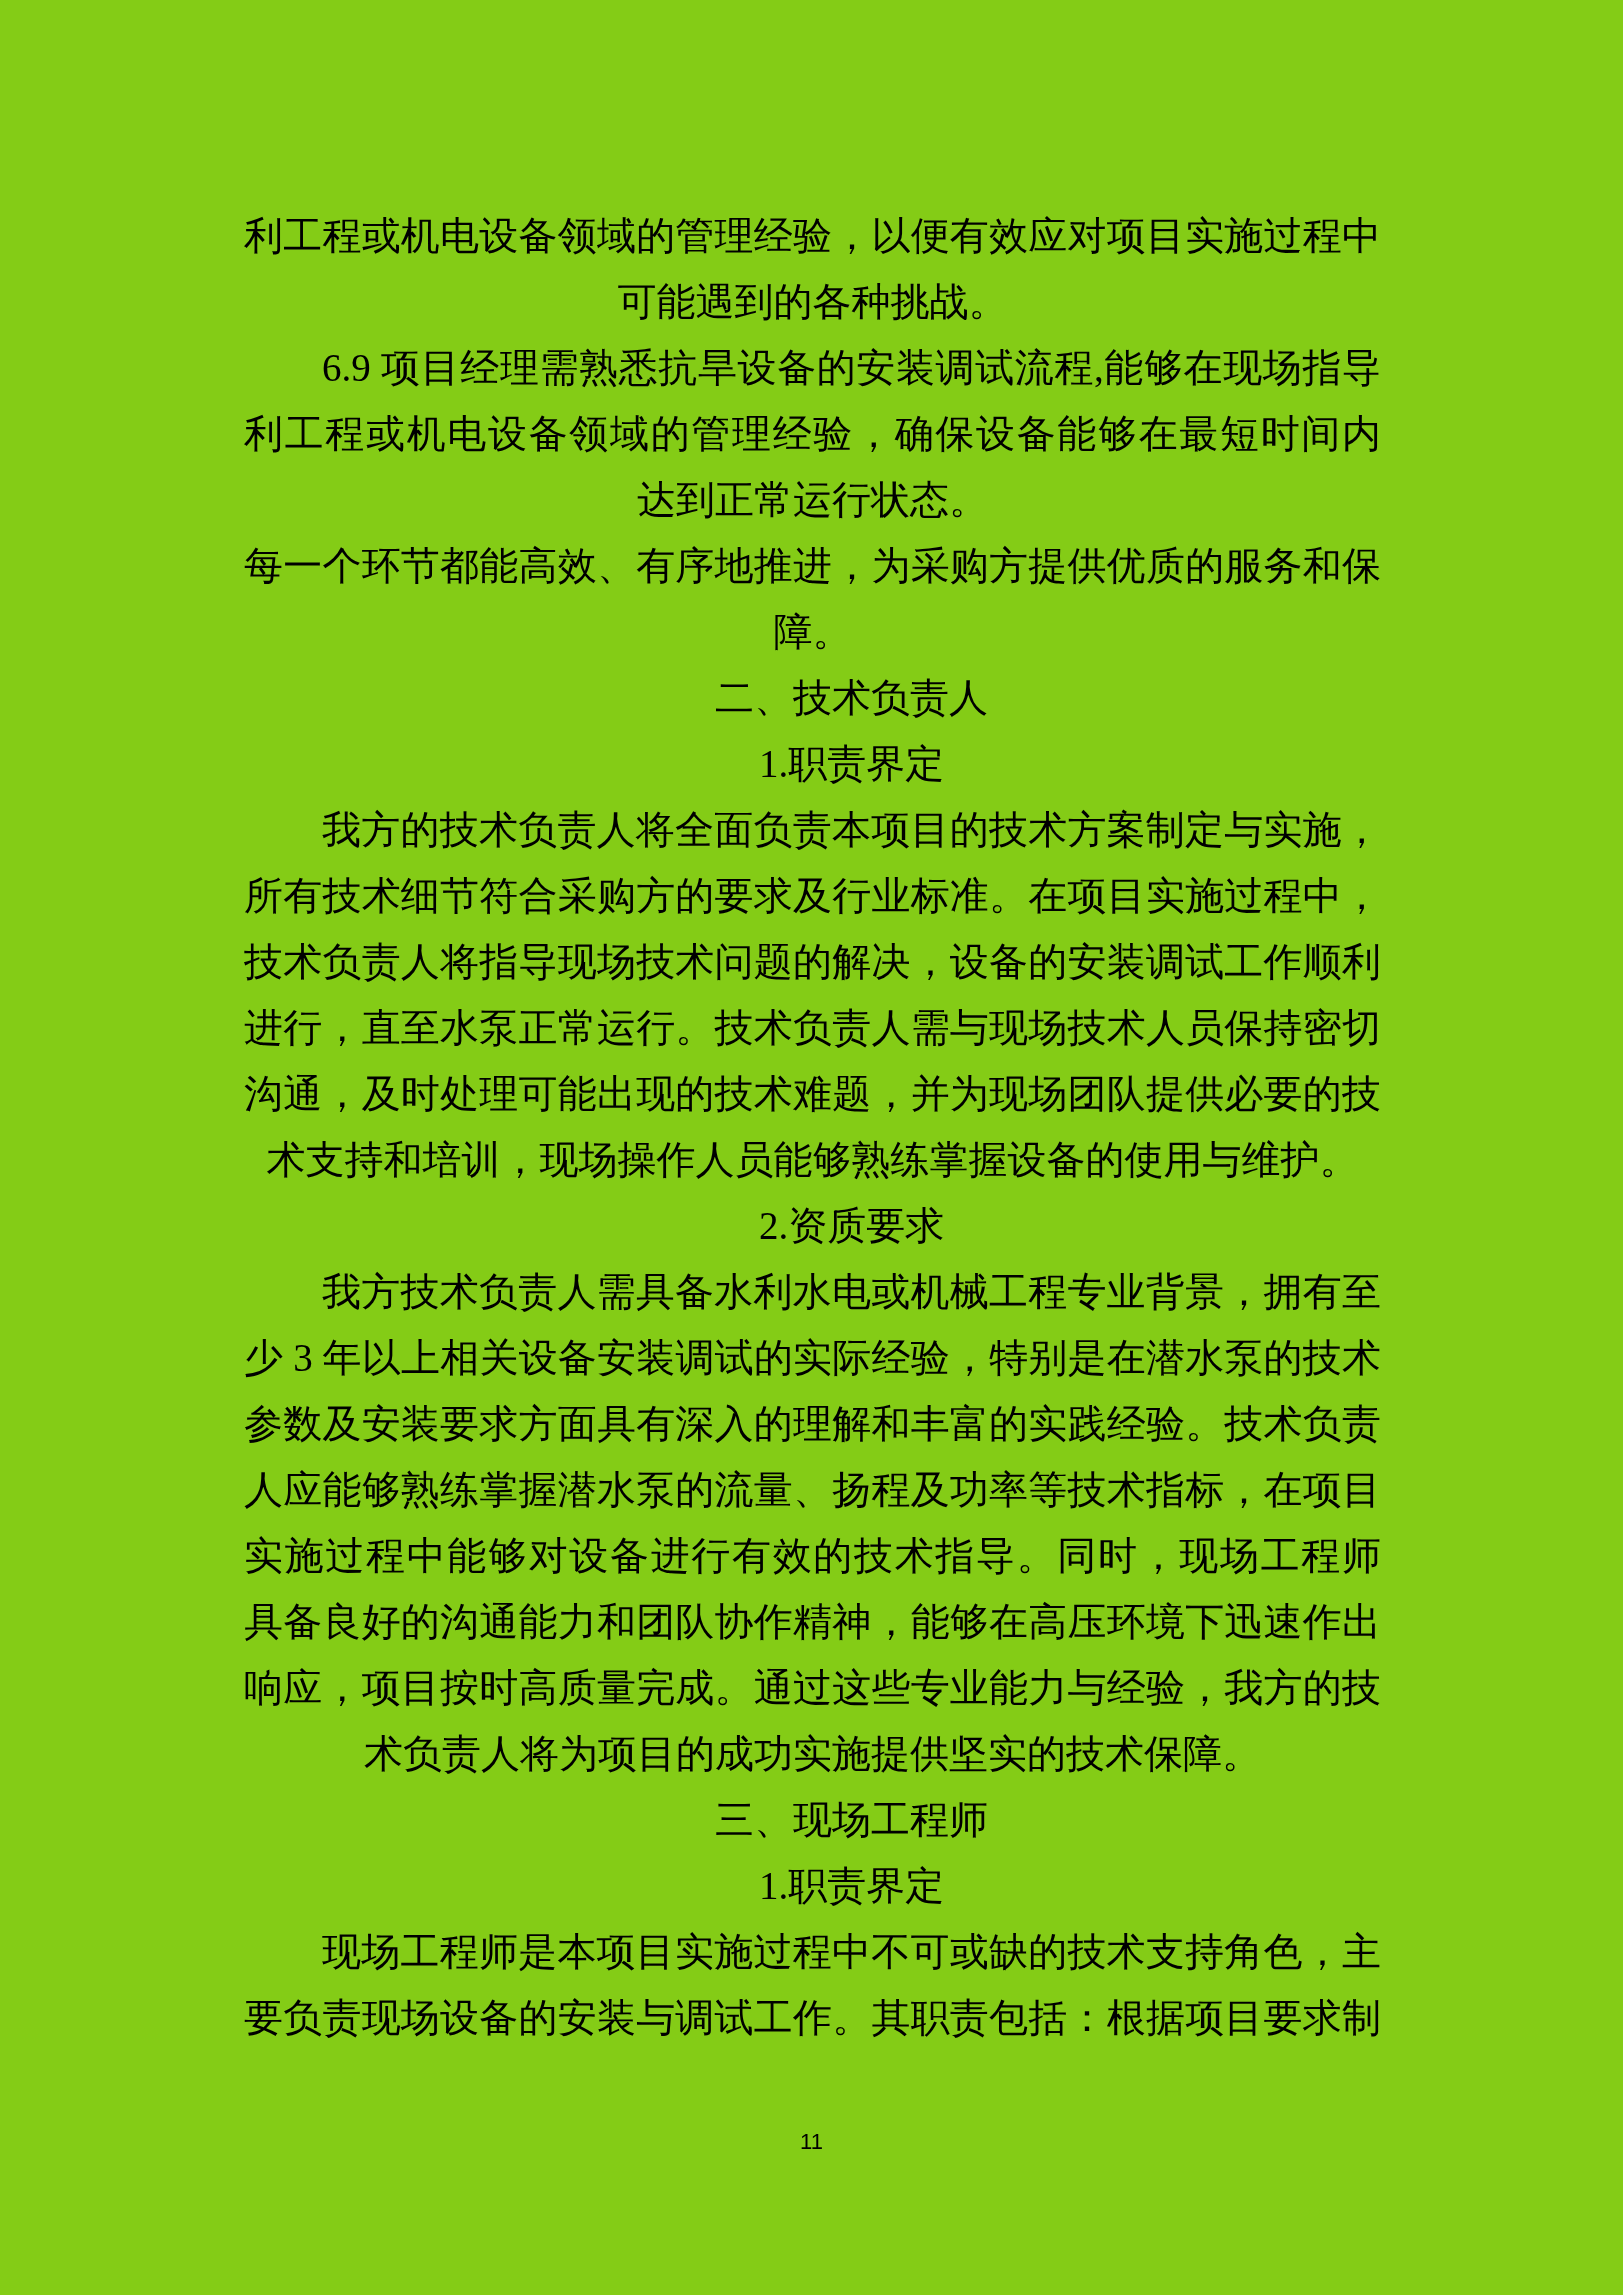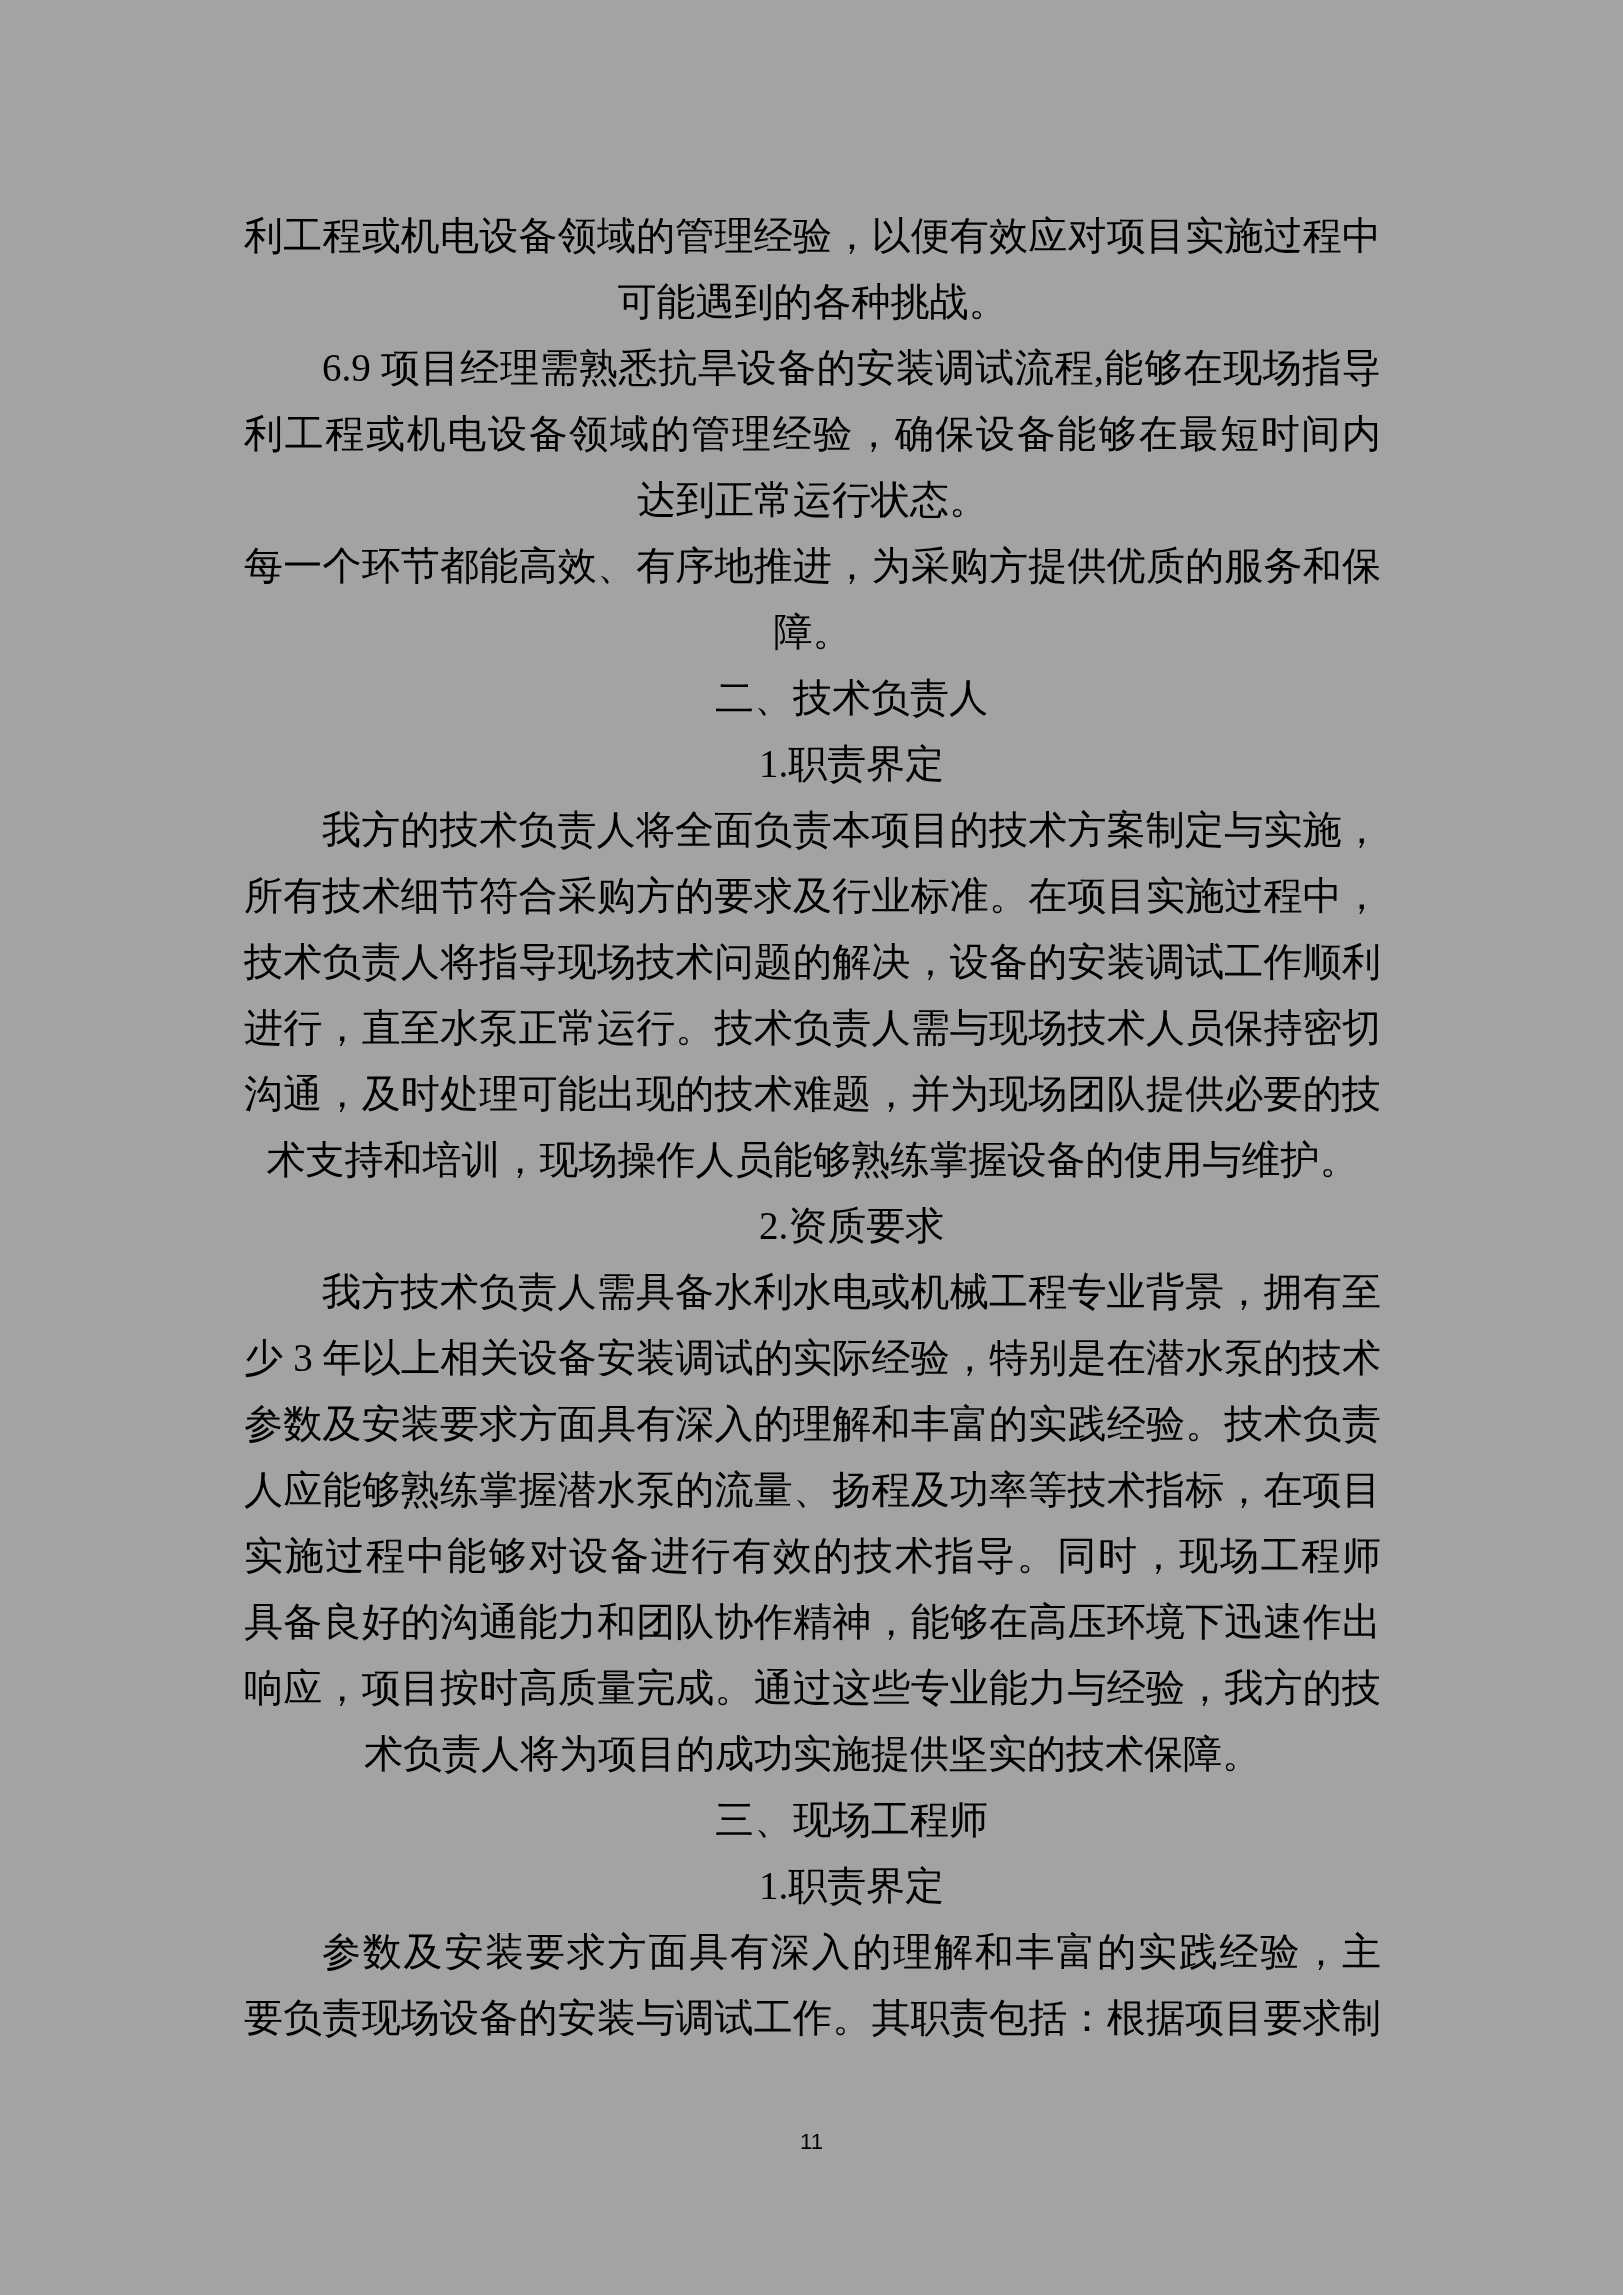--- a/index.html
+++ b/index.html
@@ -4,21 +4,21 @@
 <style>
   html, body {
     margin: 0;
     padding: 0;
     background: #ffffff;
   }
   .page {
     position: relative;
     width: 1623px;
     height: 2295px;
-    background: #a3a3a3;
+    background: #84cc16;
     color: #000000;
     font-family: "Liberation Serif", "DejaVu Serif", serif;
     overflow: hidden;
   }
   .content {
     position: absolute;
     left: 244px;
     top: 203px;
     width: 1137px;
   }
@@ -75,18 +75,18 @@
       <div class="line indent fill">我方技术负责人需具备水利水电或机械工程专业背景，拥有至</div>
       <div class="line fill">少 3 年以上相关设备安装调试的实际经验，特别是在潜水泵的技术</div>
       <div class="line fill">参数及安装要求方面具有深入的理解和丰富的实践经验。技术负责</div>
       <div class="line fill">人应能够熟练掌握潜水泵的流量、扬程及功率等技术指标，在项目</div>
       <div class="line fill">实施过程中能够对设备进行有效的技术指导。同时，现场工程师</div>
       <div class="line fill">具备良好的沟通能力和团队协作精神，能够在高压环境下迅速作出</div>
       <div class="line fill">响应，项目按时高质量完成。通过这些专业能力与经验，我方的技</div>
       <div class="line">术负责人将为项目的成功实施提供坚实的技术保障。</div>
       <div class="line indent">三、现场工程师</div>
       <div class="line indent">1.职责界定</div>
-      <div class="line indent fill">参数及安装要求方面具有深入的理解和丰富的实践经验，主</div>
+      <div class="line indent fill">现场工程师是本项目实施过程中不可或缺的技术支持角色，主</div>
       <div class="line fill">要负责现场设备的安装与调试工作。其职责包括：根据项目要求制</div>
     </div>
   <div class="footer">11</div>
 </div>
 
 
 </body></html>

